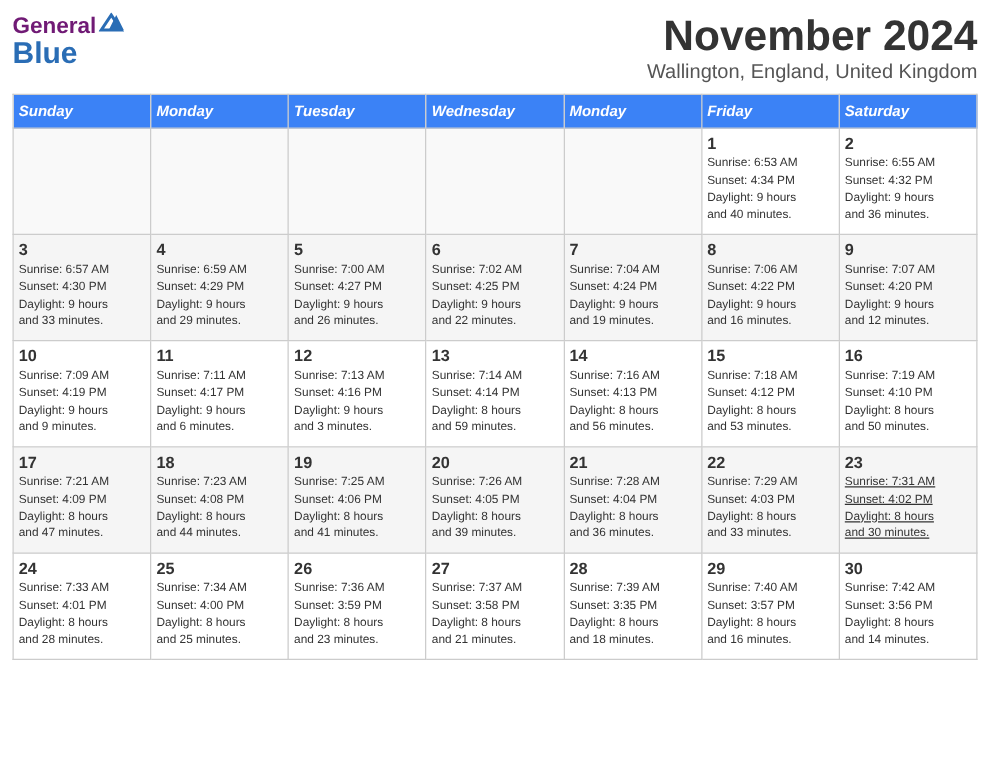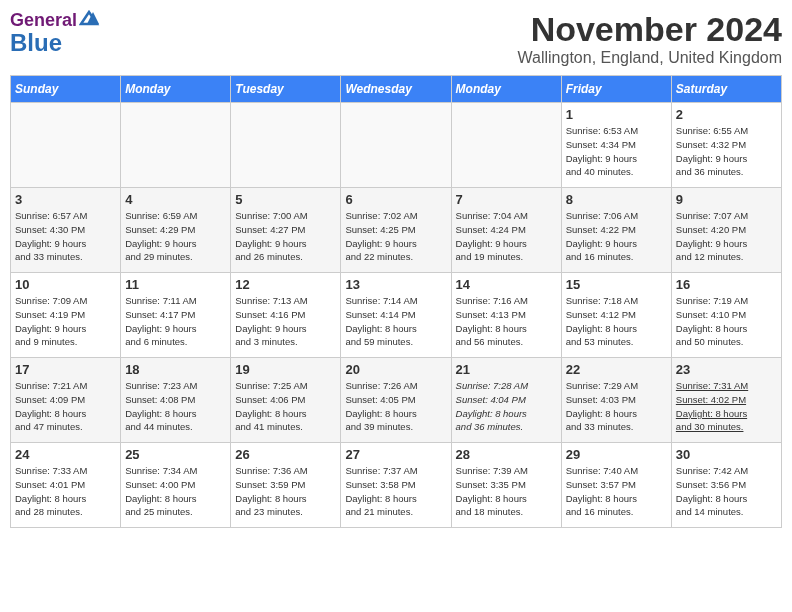--- a/index.html
+++ b/index.html
@@ -261,21 +261,21 @@
         </td>
         <td class="shaded">
           <span class="day-number">20</span>
           <div class="day-info" style="white-space: pre-line;">Sunrise: 7:26 AM
 Sunset: 4:05 PM
 Daylight: 8 hours
 and 39 minutes.</div>
         </td>
         <td class="shaded">
           <span class="day-number">21</span>
-          <div class="day-info" style="white-space: pre-line; font-style: italic;">Sunrise: 7:28 AM
+          <div class="day-info" style="white-space: pre-line;">Sunrise: 7:28 AM
 Sunset: 4:04 PM
 Daylight: 8 hours
 and 36 minutes.</div>
         </td>
         <td class="shaded">
           <span class="day-number">22</span>
           <div class="day-info" style="white-space: pre-line;">Sunrise: 7:29 AM
 Sunset: 4:03 PM
 Daylight: 8 hours
 and 33 minutes.</div>

